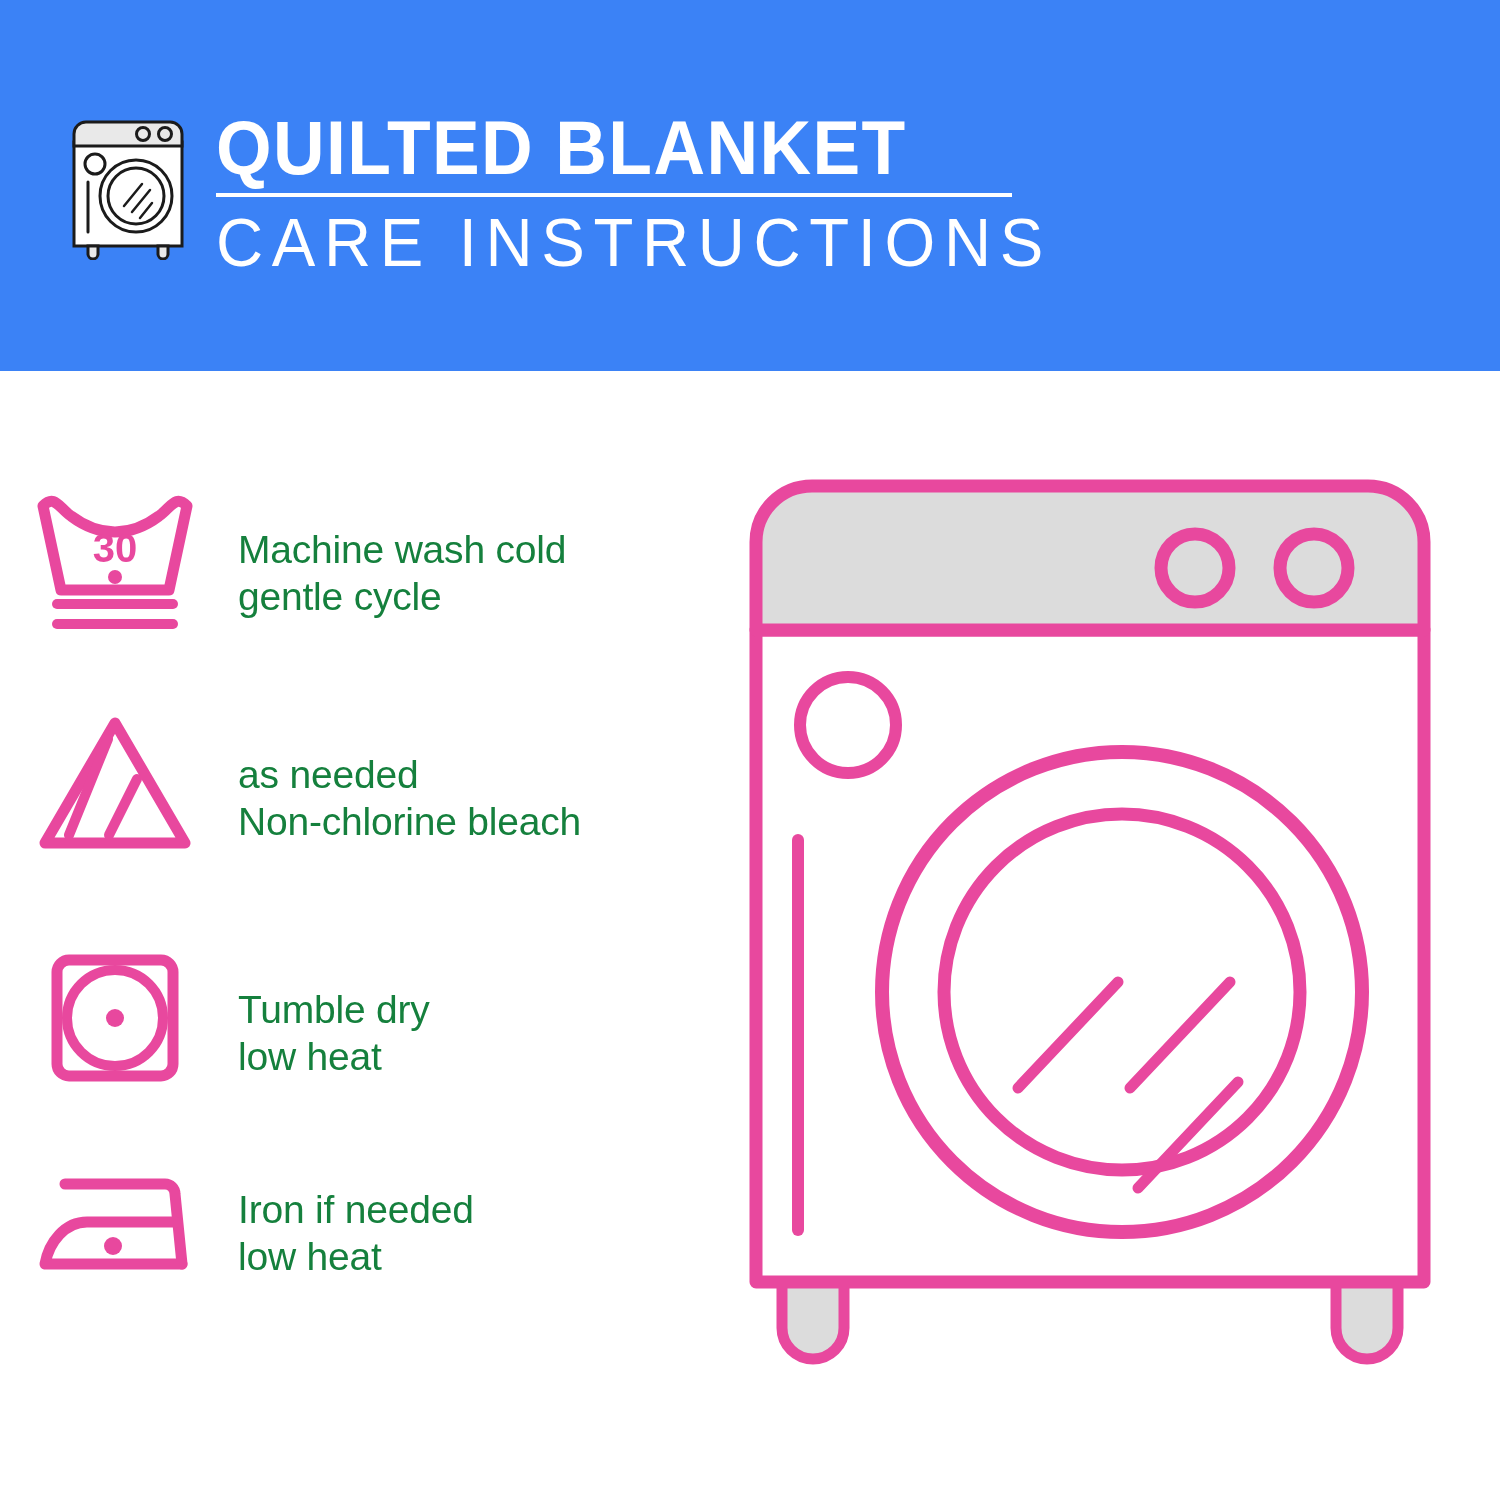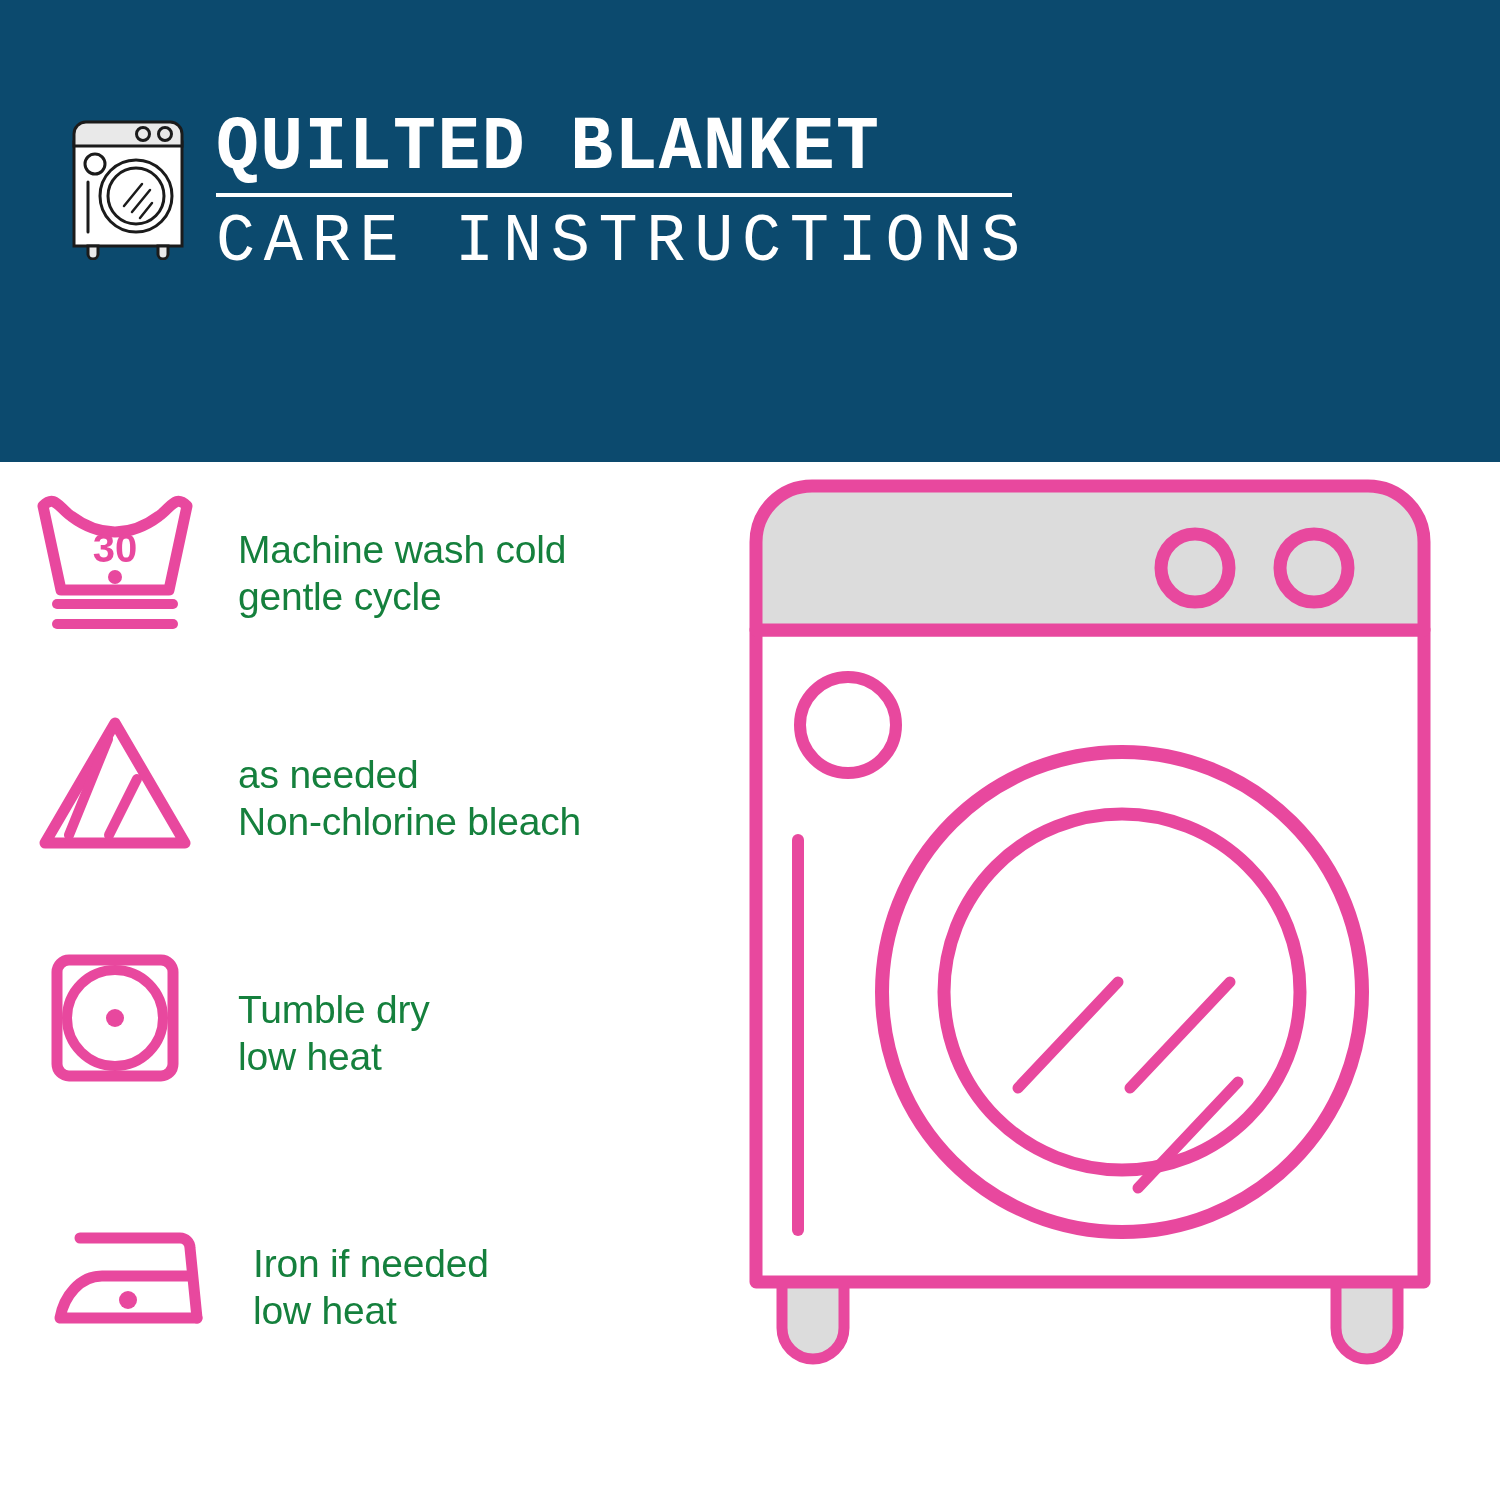--- a/index.html
+++ b/index.html
@@ -14,23 +14,22 @@
     position: relative;
     overflow: hidden;
   }
 
   
   #header-band {
     position: absolute;
     left: 0;
     top: 0;
     width: 1500px;
-    height: 462px;
-    background: #0c4a6e;
-    font-family: Liberation Mono, monospace;
+    height: 371px;
+    background: #3b82f6;
   }
   #header-logo {
     position: absolute;
     left: 64px;
     top: 108px;
     width: 128px;
     height: 152px;
   }
   #header-titles {
     position: absolute;
@@ -192,21 +191,21 @@
         <circle cx="90" cy="80" r="48" fill="none" stroke="#e8489e" stroke-width="10"></circle>
         <circle cx="90" cy="80" r="9" fill="#e8489e"></circle>
       </svg>
     </div>
     <div class="care-text">
       <div>Tumble dry</div>
       <div>low heat</div>
     </div>
   </div>
 
-  <div class="care-row" style="top:824px;margin-left:15px;">
+  <div class="care-row" style="top:770px;">
     <div class="care-icon-wrap">
       <svg width="180" height="160" viewBox="0 0 180 160">
 
         <path d="M40 46 H 140 a10 10 0 0 1 10 10 L 157 126" fill="none" stroke="#e8489e" stroke-width="11" stroke-linecap="round" stroke-linejoin="round"></path>
 
         <path d="M150 84 H 62 C 40 84 24 104 20 126 H 157" fill="none" stroke="#e8489e" stroke-width="11" stroke-linecap="round" stroke-linejoin="round"></path>
 
         <circle cx="88" cy="108" r="9" fill="#e8489e"></circle>
       </svg>
     </div>

